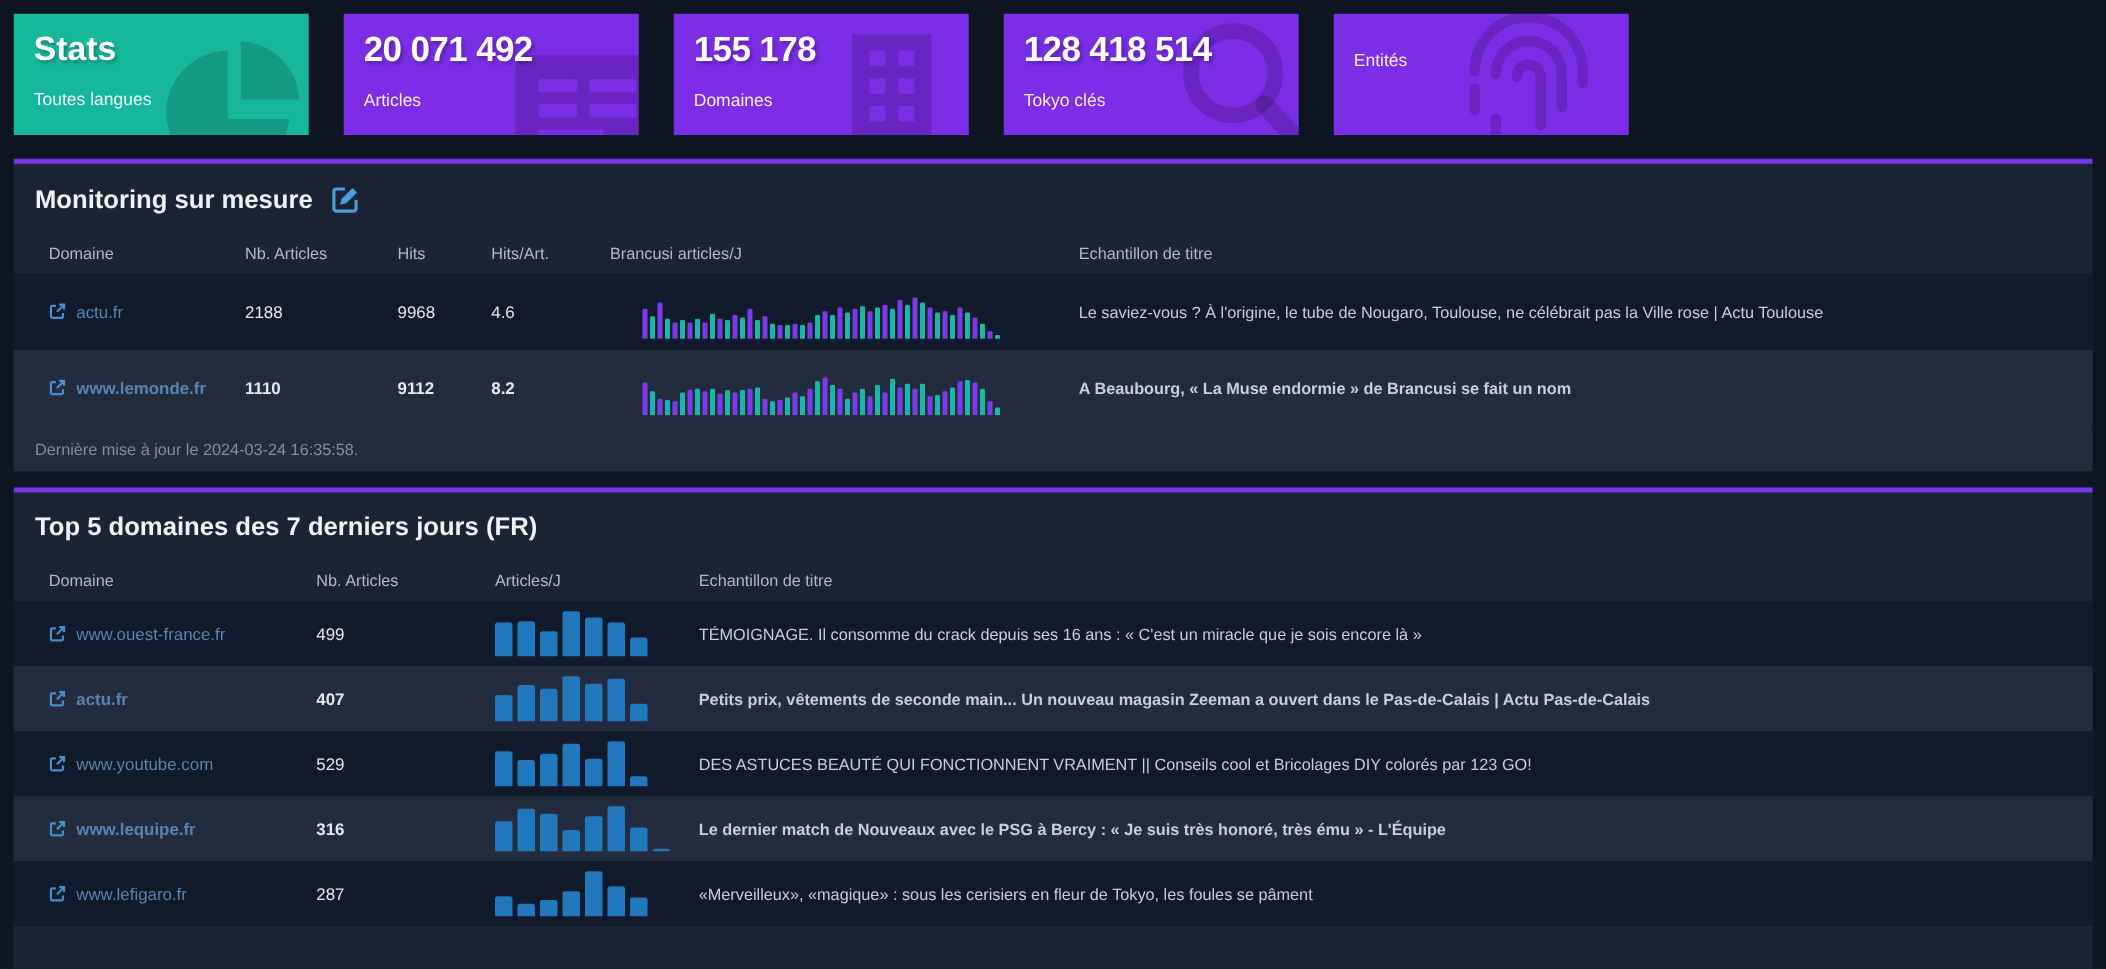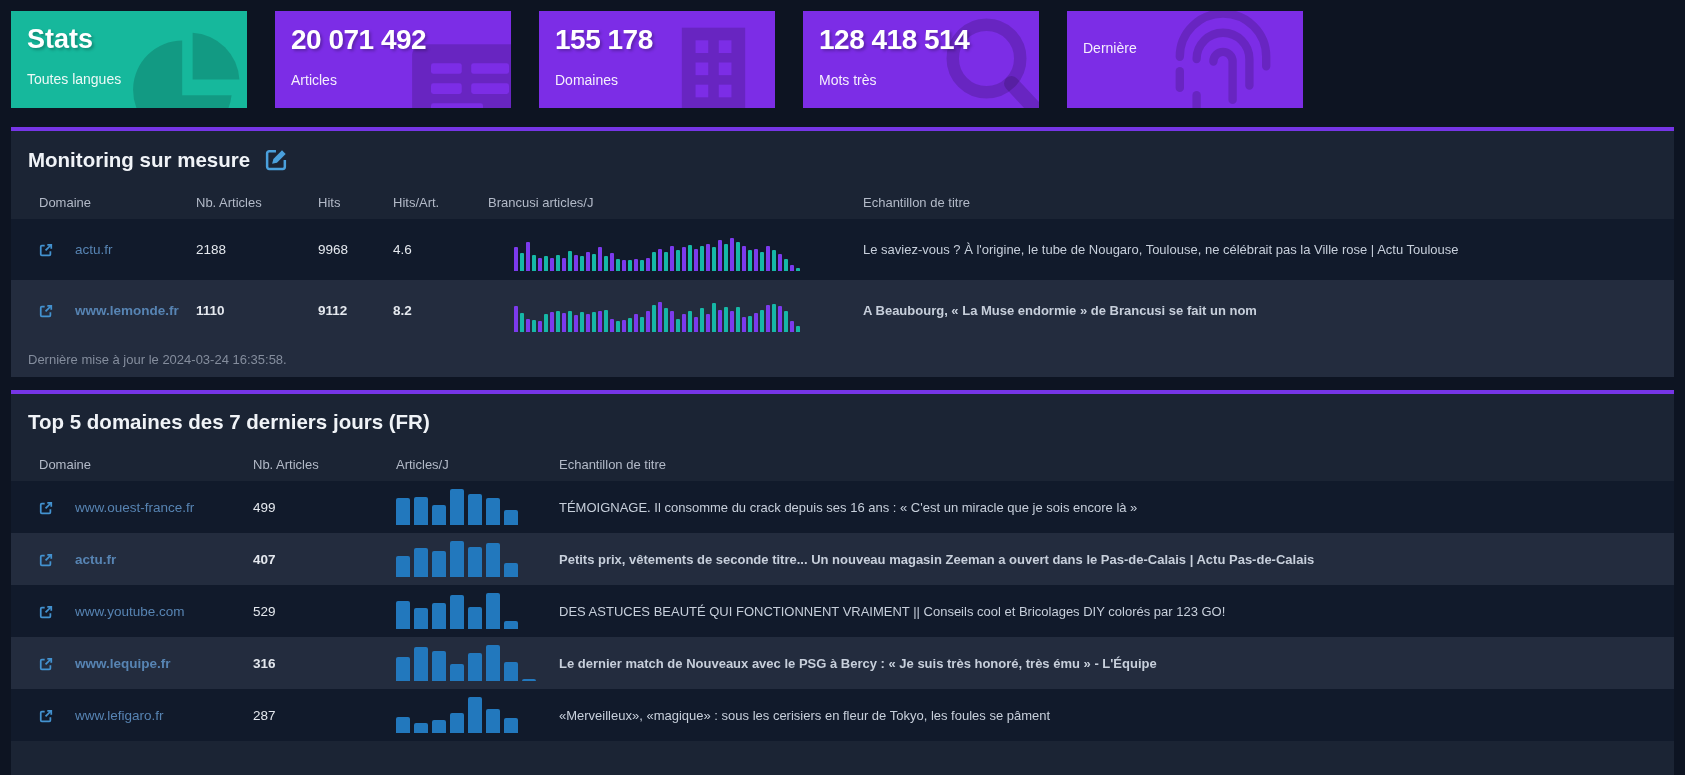--- a/index.html
+++ b/index.html
@@ -36,21 +36,21 @@
   .edit-btn { color:#4aa0dc; cursor:pointer; display:flex; align-items:center; }
   
   .grid1 { display:grid; grid-template-columns:157px 122px 75px 95px 375px 1fr; align-items:center; padding-left:28px; padding-right:20px; }
   .grid2 { display:grid; grid-template-columns:214px 143px 163px 1fr; align-items:center; padding-left:28px; padding-right:20px; }
   .thead { height:33px; font-size:13px; color:#b3bac8; }
   .trow { cursor:default; }
   .trow.h61 { height:61px; }
   .trow.h52 { height:52px; }
   .trow.dark { background:#111a2b; }
   .trow.light { background:#232c3e;font-weight:bold; }
-  .cell-domain { display:flex; align-items:flex-end; gap:22px; }
+  .cell-domain { display:flex; align-items:flex-start; gap:8px; }
   .cell-domain a { color:#5784b3; text-decoration:none; font-size:13.5px; cursor:pointer; }
   .extlink { color:#4392d0; display:flex; }
   .cell-num { font-size:13.5px; color:#e4e8ee; }
   .cell-title { font-size:13px; color:#c7cfdb; white-space:nowrap; overflow:hidden; }
   .sparkline { display:flex; align-items:flex-end; gap:2px; height:42px; margin-left:26px; }
   .sparkline .bar { width:4px; border-radius:1px 1px 0 0; }
   .bluebars { display:flex; align-items:flex-end; gap:4px; height:36px; }
   .bluebars .bar { width:14px; border-radius:2px 2px 0 0; }
   .panel-footer { height:36px; display:flex; align-items:center; padding-left:17px; background:#232c3e; color:#848d9d; font-size:13px; }
   .panel-tail { height:45px; background:#1b2434; }
@@ -96,29 +96,29 @@
           <rect x="50" y="37" width="12" height="12"></rect>
         <rect x="28" y="58" width="12" height="12"></rect>
           <rect x="50" y="58" width="12" height="12"></rect>
         <rect x="38" y="82" width="14" height="28"></rect>
       </g>
     </svg>
   </div>
 
   <div class="card purple">
     <div class="card-value">128 418 514</div>
-    <div class="card-label">Mots très</div>
+    <div class="card-label">Tokyo clés</div>
     <svg class="card-icon" style="right:-20px;top:0px" width="125" height="125" viewBox="0 0 100 100">
       <circle class="icon-stroke" cx="42" cy="38" r="27" stroke-width="10"></circle>
       <line class="icon-stroke" x1="62" y1="58" x2="88" y2="86" stroke-width="12" stroke-linecap="round"></line>
     </svg>
   </div>
 
   <div class="card purple">
-    <div class="card-label">Dernière</div>
+    <div class="card-label">Entités</div>
     <svg class="card-icon" style="right:20px;top:-12px" width="120" height="125" viewBox="0 0 100 100">
       <g class="icon-stroke" stroke-width="7" stroke-linecap="round">
         <path d="M14 46a36 36 0 0 1 72 0v8"></path>
         <path d="M28 48a22 22 0 0 1 44 0v22"></path>
         <path d="M42 50a8 8 0 0 1 16 0v32"></path>
         <path d="M14 58v14"></path>
         <path d="M28 78v10"></path>
       </g>
     </svg>
   </div>
@@ -339,21 +339,21 @@
         <div class="bluebars">
           <div class="bar" style="height: 20.88px; background: rgb(34, 120, 189);"></div>
           <div class="bar" style="height: 28.8px; background: rgb(34, 120, 189);"></div>
           <div class="bar" style="height: 25.92px; background: rgb(34, 120, 189);"></div>
           <div class="bar" style="height: 36px; background: rgb(34, 120, 189);"></div>
           <div class="bar" style="height: 29.52px; background: rgb(34, 120, 189);"></div>
           <div class="bar" style="height: 34.2px; background: rgb(34, 120, 189);"></div>
           <div class="bar" style="height: 14.4px; background: rgb(34, 120, 189);"></div>
         </div>
       </div>
-    <div class="cell-title">Petits prix, vêtements de seconde titre... Un nouveau magasin Zeeman a ouvert dans le Pas-de-Calais | Actu Pas-de-Calais</div>
+    <div class="cell-title">Petits prix, vêtements de seconde main... Un nouveau magasin Zeeman a ouvert dans le Pas-de-Calais | Actu Pas-de-Calais</div>
   </div>
 
   <div class="trow grid2 h52 dark">
     <div class="cell-domain">
       <span class="extlink">
         <svg width="14" height="14" viewBox="0 0 16 16" fill="none" stroke="currentColor" stroke-width="2">
           <path d="M6.5 3H3.2A1.2 1.2 0 0 0 2 4.2v8.6A1.2 1.2 0 0 0 3.2 14h8.6a1.2 1.2 0 0 0 1.2-1.2V9.5"></path>
           <path d="M9.5 2H14v4.5"></path>
             <path d="M14 2L7.5 8.5"></path>
         </svg>

